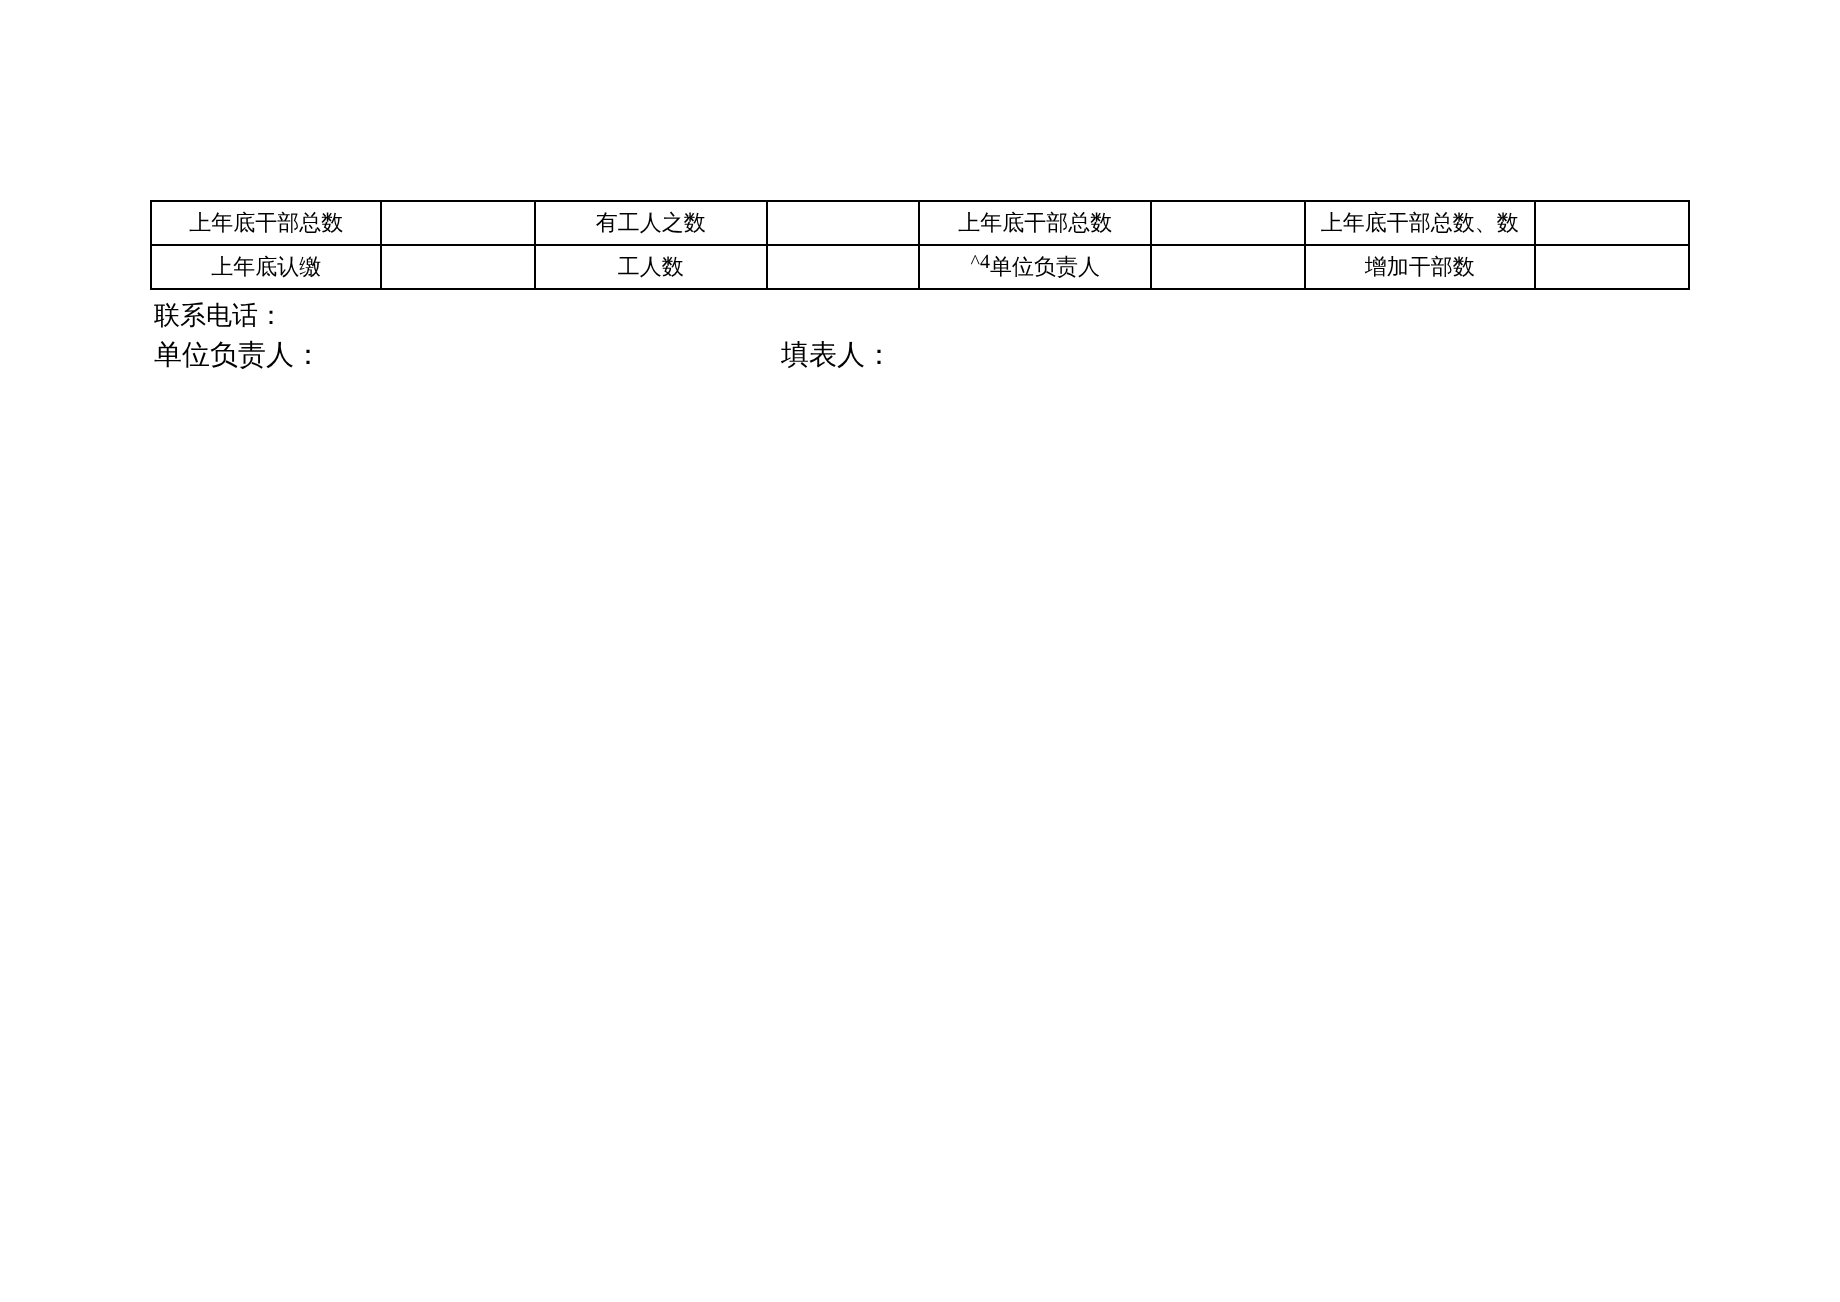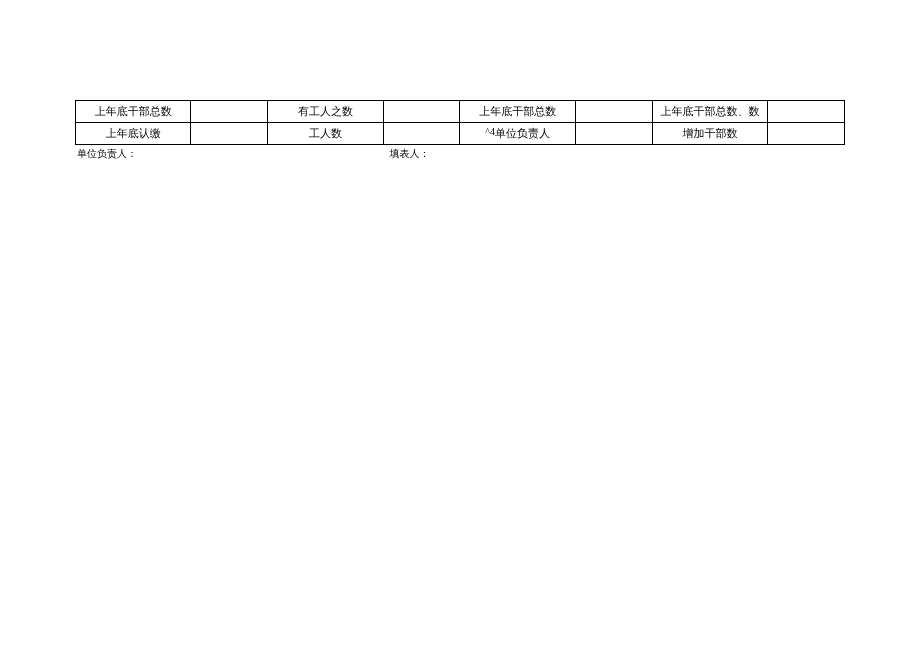--- a/index.html
+++ b/index.html
@@ -39,21 +39,21 @@
     .value-cell {
       width: 10%;
     }
     .footer-line {
       margin-top: 4px;
       font-size: 13px;
       padding-left: 2px;
     }
     .footer-line-2 {
       margin-top: 2px;
-      font-size: 10px;
+      font-size: 14px;
       padding-left: 2px;
     }
     .footer-col-1 {
       display: inline-block;
       width: 310px;
     }
     .footer-col-2 {
       display: inline-block;
     }
     .superscript-mark {
@@ -84,17 +84,20 @@
       <td class="value-cell"></td>
       <td class="label-cell">
         <span class="superscript-mark">^4</span><span>单位负责人</span>
       </td>
       <td class="value-cell"></td>
       <td class="label-cell">增加干部数</td>
       <td class="value-cell"></td>
     </tr>
   </tbody>
     </table>
+  <div class="footer-line">
+    <span>联系电话：</span>
+  </div>
   <div class="footer-line-2">
     <span class="footer-col-1">单位负责人：</span>
     <span class="footer-col-2">填表人：</span>
   </div>
 </div>
 
 </body></html>

